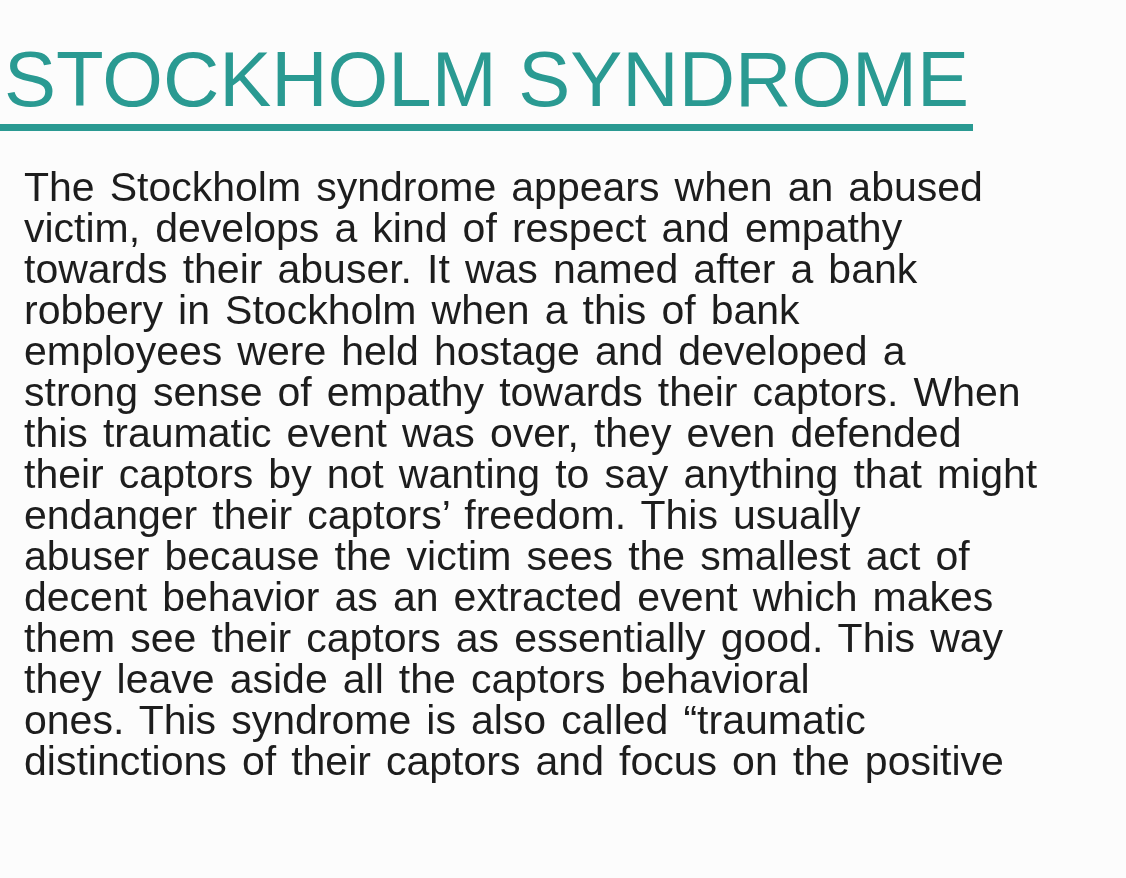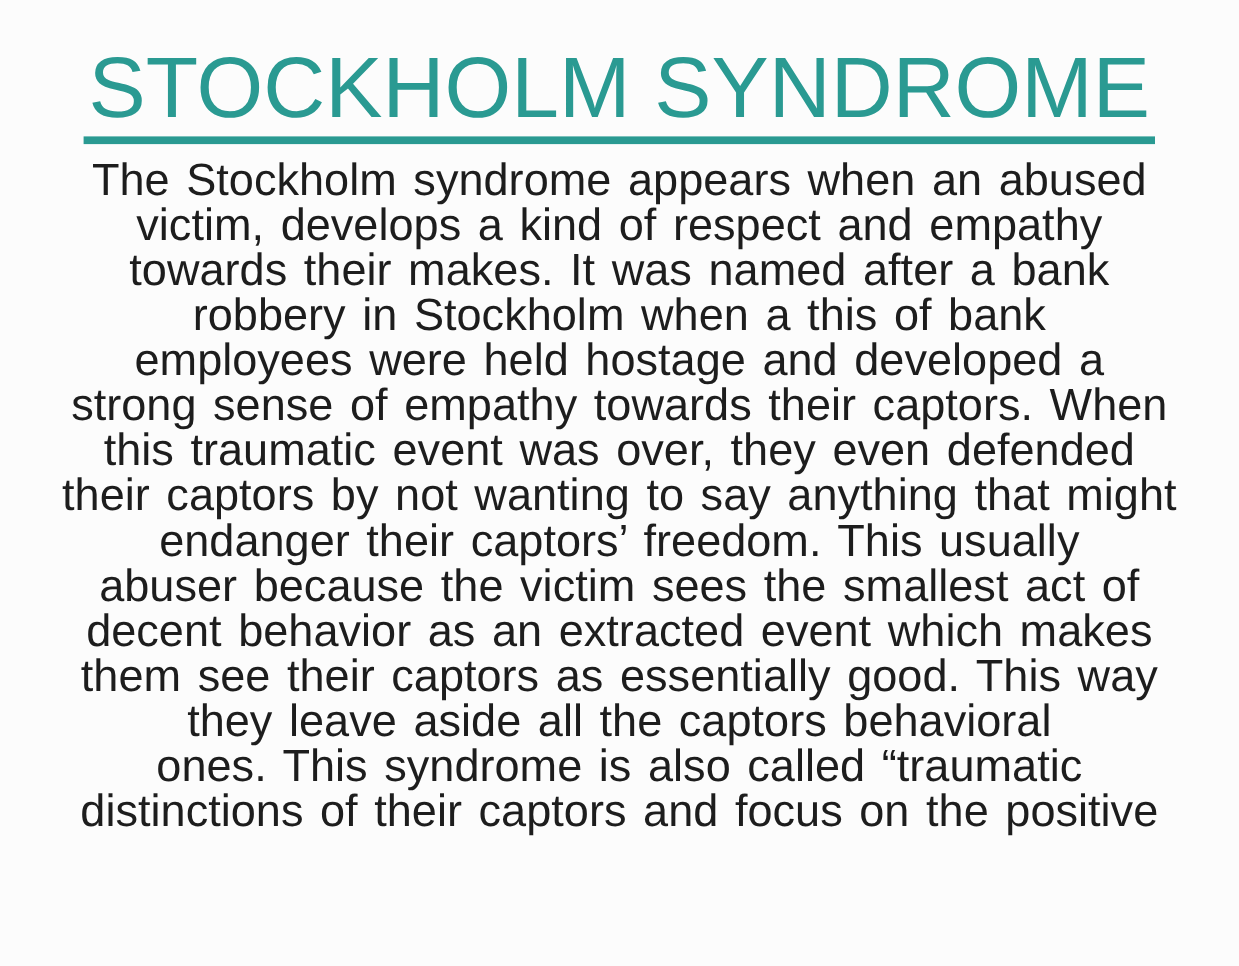--- a/index.html
+++ b/index.html
@@ -12,59 +12,58 @@
     width: 1126px;
     height: 878px;
     background: var(--bg);
     overflow: hidden;
     font-family: "Liberation Sans", sans-serif;
   }
   .slide {
     width: 1126px;
     height: 878px;
     background: var(--bg);
-    text-align: center;
   }
   .title-wrap {
     padding-top: 40px;
   }
   .slide-title {
     display: inline-block;
     font-size: 78px;
     font-weight: 400;
     line-height: 1.0;
     letter-spacing: 0px;
     color: var(--accent);
     border-bottom: 7px solid var(--accent);
     padding: 0 4px 6px 4px;
     white-space: nowrap;
   }
   .body-text {
-    margin-top: 12px;
+    margin-top: 36px;
     padding: 0 24px;
     font-size: 41px;
     line-height: 41px;
     word-spacing: 0.09em;
     color: var(--text);
   }
   .body-line {
     white-space: nowrap;
   }
 </style>
 </head>
 <body>
 
 <div class="slide">
   <div class="title-wrap">
     <h1 class="slide-title">STOCKHOLM SYNDROME</h1>
   </div>
   <div class="body-text">
     <div class="body-line">The Stockholm syndrome appears when an abused</div>
     <div class="body-line">victim, develops a kind of respect and empathy</div>
-    <div class="body-line">towards their makes. It was named after a bank</div>
+    <div class="body-line">towards their abuser. It was named after a bank</div>
     <div class="body-line">robbery in Stockholm when a this of bank</div>
     <div class="body-line">employees were held hostage and developed a</div>
     <div class="body-line">strong sense of empathy towards their captors. When</div>
     <div class="body-line">this traumatic event was over, they even defended</div>
     <div class="body-line">their captors by not wanting to say anything that might</div>
     <div class="body-line">endanger their captors’ freedom. This usually</div>
     <div class="body-line">abuser because the victim sees the smallest act of</div>
     <div class="body-line">decent behavior as an extracted event which makes</div>
     <div class="body-line">them see their captors as essentially good. This way</div>
     <div class="body-line">they leave aside all the captors behavioral</div>

